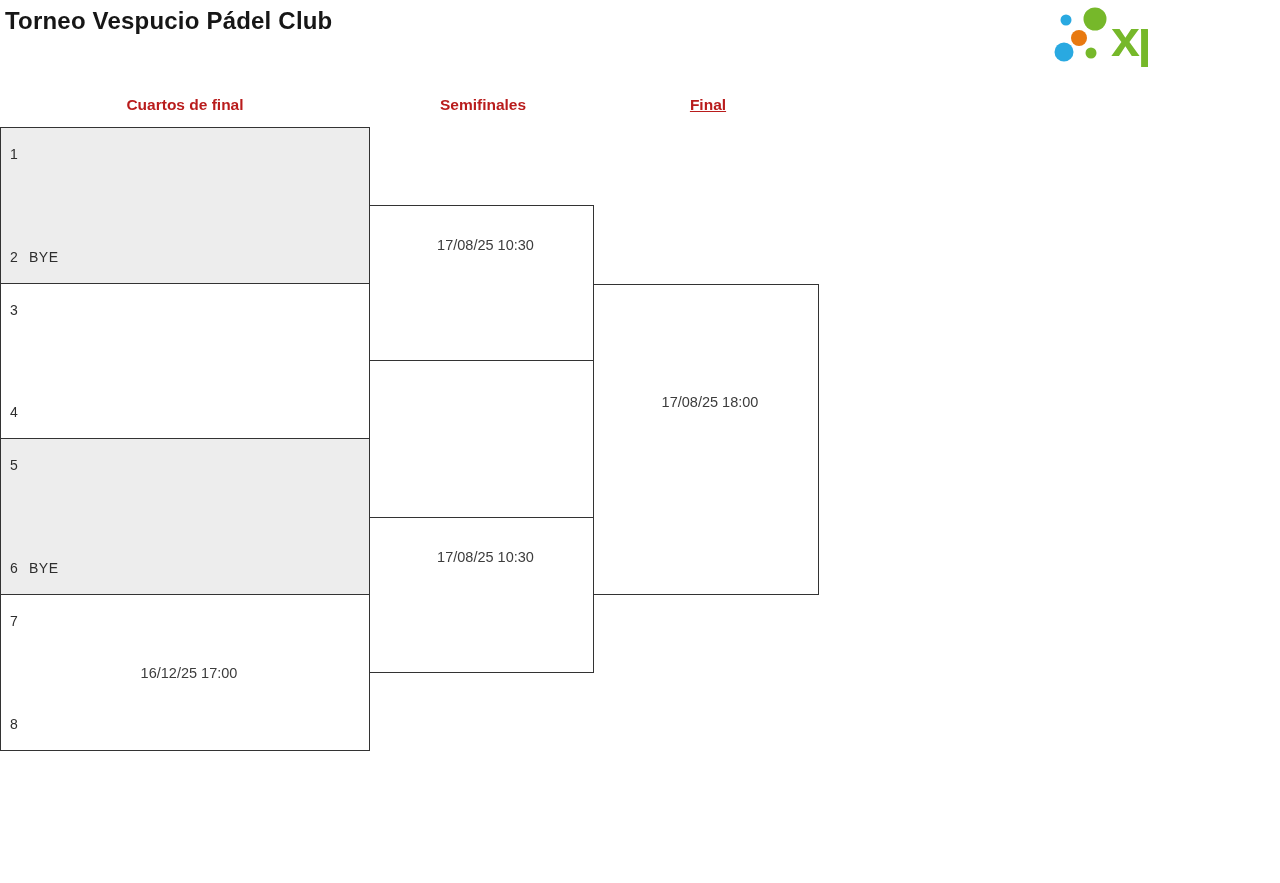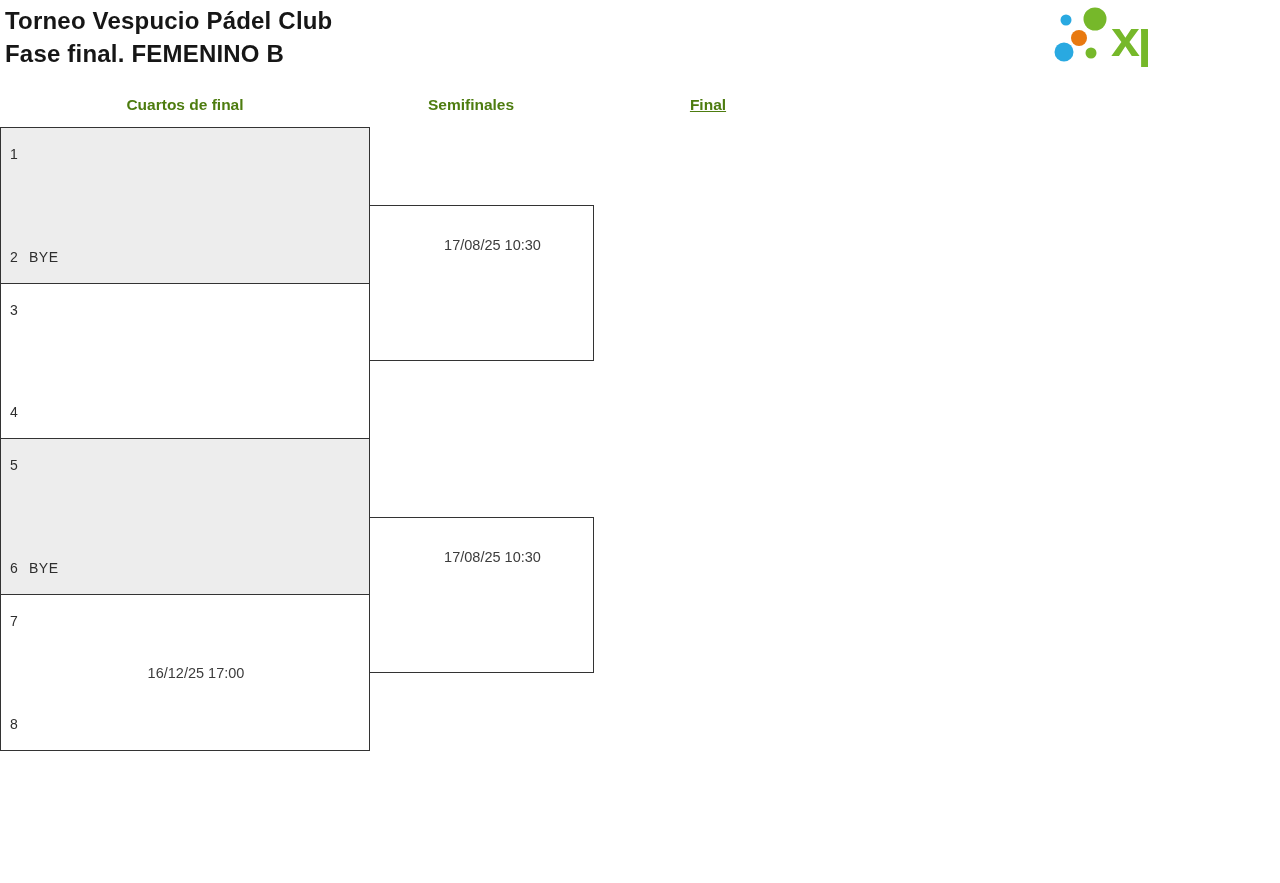--- a/index.html
+++ b/index.html
@@ -40,24 +40,24 @@
   }
 
   
   .round-header {
     position: absolute;
     top: 96px;
     width: 200px;
     text-align: center;
     font-size: 15.5px;
     font-weight: bold;
-    color: #4d7c0f;
+    color: #b91c1c;
   }
   .rh-1 { left: 85px; }
-  .rh-2 { left: 371px; }
+  .rh-2 { left: 383px; }
   .rh-3 { left: 608px; text-decoration: underline; }
 
   
   .box {
     position: absolute;
     border: 1px solid #333333;
     background: #ffffff;
   }
   .box.bye { background: #ededed; }
 
@@ -83,39 +83,38 @@
     line-height: 14px;
     white-space: nowrap;
   }
   .slot-top { top: 19px; }
   .slot-bottom { bottom: 19px; }
   .slot .seed { display: inline-block; min-width: 10px; }
   .slot .team-name { margin-left: 9px; letter-spacing: 0.5px; }
 
   .match-time {
     position: absolute;
-    left: 11px;
+    left: 4px;
     width: 100%;
     text-align: center;
     font-size: 14.5px;
     color: #3c3c3c;
     line-height: 15px;
   }
   .time-center { top: 50%; transform: translateY(-50%); }
   .time-sf { top: 32px; }
   .time-final { top: 110px; }
 </style>
 </head>
 <body>
 
 <div class="page">
 
   <div class="title-block">
     <div>Torneo Vespucio Pádel Club</div>
-    <div>Fase final. FEMENINO B</div>
   </div>
 
   <svg class="logo" viewBox="0 0 235 85">
     <circle cx="21" cy="20" r="5.5" fill="#29a9e1"></circle>
     <circle cx="50" cy="19" r="11.5" fill="#76b82a"></circle>
     <circle cx="34" cy="38" r="8" fill="#e8790f"></circle>
     <circle cx="19" cy="52" r="9.5" fill="#29a9e1"></circle>
     <circle cx="46" cy="53" r="5.5" fill="#76b82a"></circle>
     <text x="66" y="56">xporty</text>
   </svg>
@@ -170,14 +169,17 @@
   </div>
 
   <div class="box sf sf1">
     <div class="match-time time-sf">17/08/25 10:30</div>
   </div>
 
   <div class="box sf sf2">
     <div class="match-time time-sf">17/08/25 10:30</div>
   </div>
 
+  <div class="box final-box">
+    <div class="match-time time-final">17/08/25 18:00</div>
+  </div>
 
 </div>
 
 </body></html>

